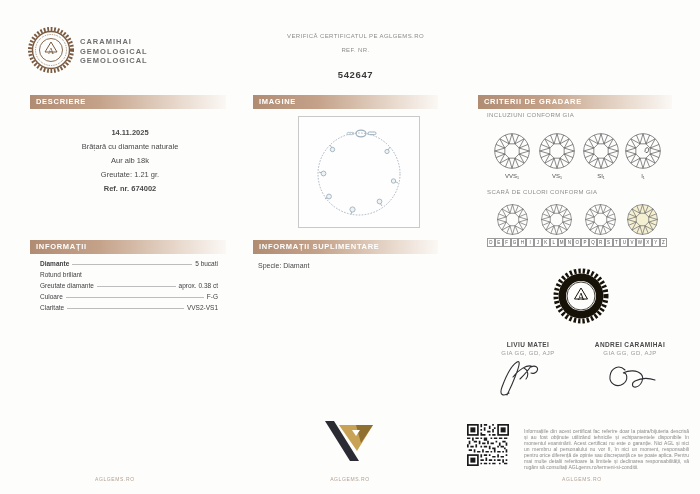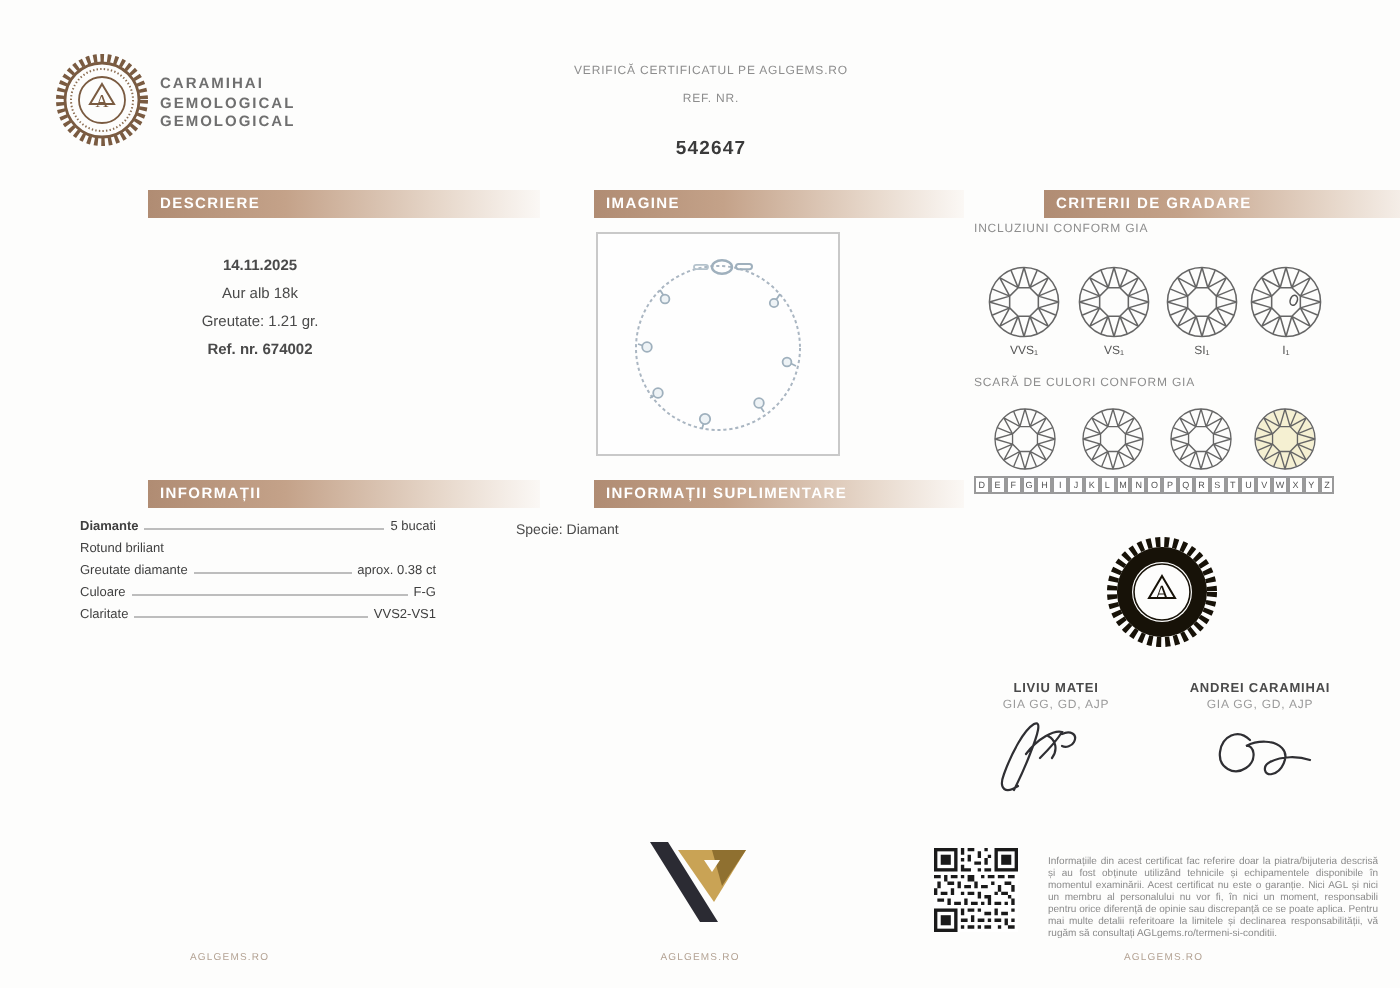--- a/index.html
+++ b/index.html
@@ -6,21 +6,21 @@
   body { font-family:"Liberation Sans","DejaVu Sans",sans-serif; background:#888; }
   #page {
     position:relative; width:700px; height:494px; background:#fdfdfc;
     margin:0 auto; overflow:hidden; color:#3c3c3c;
   }
   .abs { position:absolute; }
   .bar {
     position:absolute; height:14px; line-height:14px;
     background:linear-gradient(90deg,#b08c73 0%,#c4a289 35%,#e7d8cb 75%,#fbf8f5 100%);
     color:#fff; font-size:7.5px; font-weight:bold; letter-spacing:.7px;
-    padding-left:6px; text-transform:uppercase;margin-left:44px;
+    padding-left:6px; text-transform:uppercase;
   }
   .tiny-gray { font-size:6px; color:#8d8d8d; letter-spacing:.4px; }
   .lab-name { font-size:7.5px; color:#6f6f6f; letter-spacing:1px; line-height:9.5px; font-weight:bold; }
   .desc-line { font-size:7.5px; color:#4a4a4a; line-height:14px;text-align:center; }
   .inf-row { display:flex; align-items:flex-end; font-size:6.5px; color:#3f3f3f; height:11px; }
   .inf-fill { flex:1; border-bottom:1px solid #bdbdbd; margin:0 3px 2px 3px; }
   .grade-label { font-size:6px; color:#555; text-align:center; }
   .letter-cell {
     width:7.85px; height:9px; border:0.5px solid #9a9a9a; font-size:4.5px;
     color:#555; text-align:center; line-height:8px; background:#fff;
@@ -55,20 +55,21 @@
   <div class="abs" style="left:253px;top:69px;width:205px;text-align:center;font-size:9.5px;font-weight:bold;color:#3a3a3a;letter-spacing:.6px">542647</div>
 
   <div class="bar" style="left:30px;top:95px;width:196px">DESCRIERE</div>
   <div class="bar" style="left:253px;top:95px;width:185px">IMAGINE</div>
   <div class="bar" style="left:30px;top:240px;width:196px">INFORMAȚII</div>
   <div class="bar" style="left:478px;top:95px;width:194px">CRITERII DE GRADARE</div>
   <div class="bar" style="left:253px;top:240px;width:185px">INFORMAȚII SUPLIMENTARE</div>
 
   <div class="abs" style="left:40px;top:126px;width:180px">
     <div class="desc-line" style="font-weight:bold">14.11.2025</div>
+    <div class="desc-line">Brățară cu diamante naturale</div>
     <div class="desc-line">Aur alb 18k</div>
     <div class="desc-line">Greutate: 1.21 gr.</div>
     <div class="desc-line" style="font-weight:bold">Ref. nr. 674002</div>
   </div>
 
   <div class="abs" style="left:298px;top:116px;width:122px;height:112px;border:1px solid #c9c9c9;background:#fefefe">
     <svg width="120" height="110" viewBox="0 0 120 110">
       <circle cx="60" cy="57" r="41" fill="none" stroke="#aab6c2" stroke-width="1" stroke-dasharray="1.6 1.4"></circle>
 
       <ellipse cx="62" cy="16.5" rx="5" ry="3.4" fill="none" stroke="#9fb0bd" stroke-width="1.2"></ellipse>

